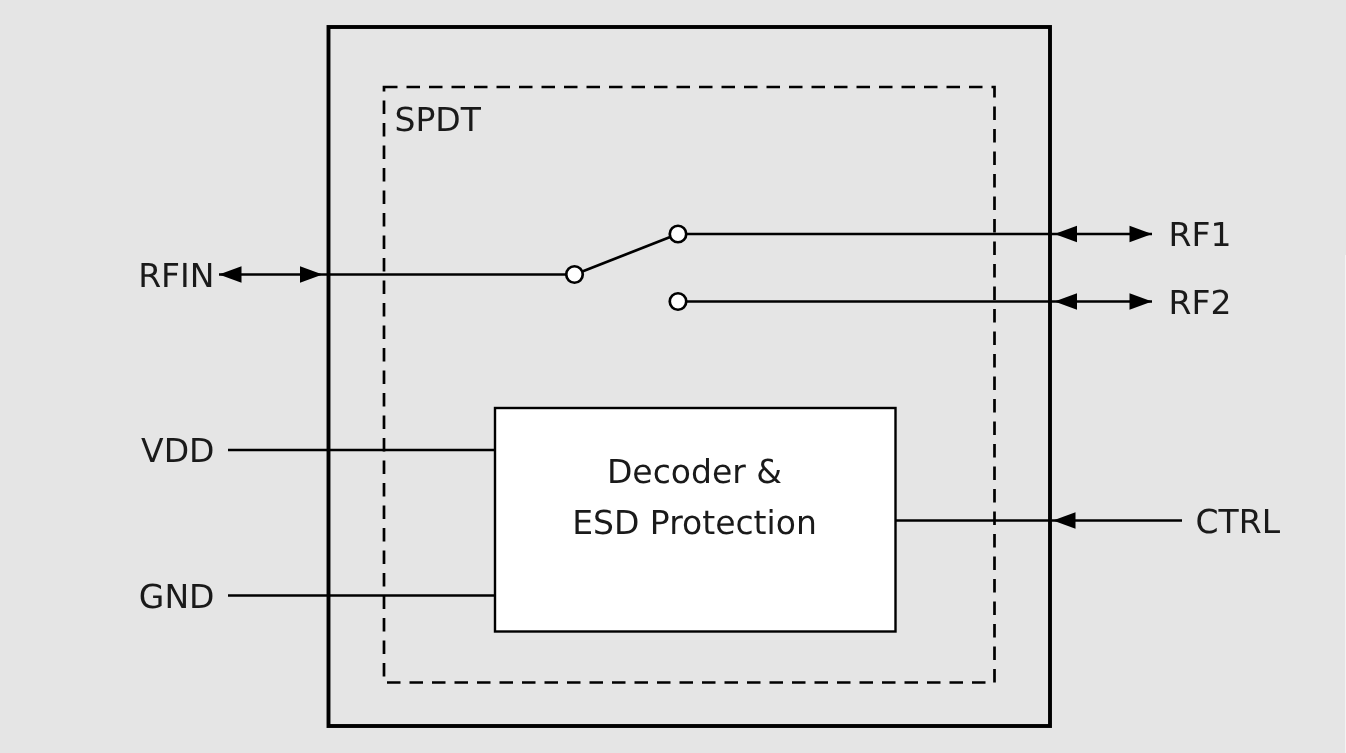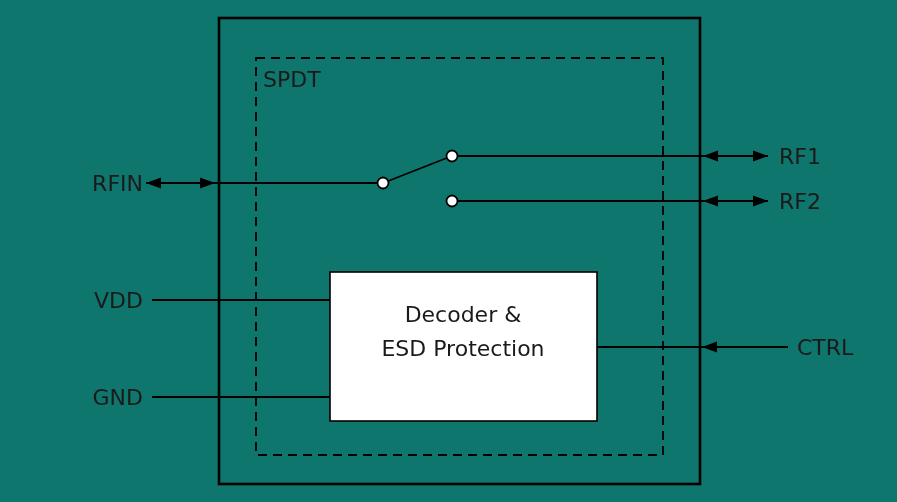--- a/index.html
+++ b/index.html
@@ -5,21 +5,21 @@
   html, body {
     margin: 0;
     padding: 0;
     background: #ffffff;
     font-family: "DejaVu Sans", "Liberation Sans", sans-serif;
   }
   .stage {
     position: relative;
     width: 897px;
     height: 502px;
-    background: #0f766e;
+    background: #e5e5e5;
     overflow: hidden;
   }
   svg { display: block; }
   .wire {
     stroke: #000000;
     stroke-width: 1.8;
     fill: none;
   }
   .box-outer {
     stroke: #000000;

